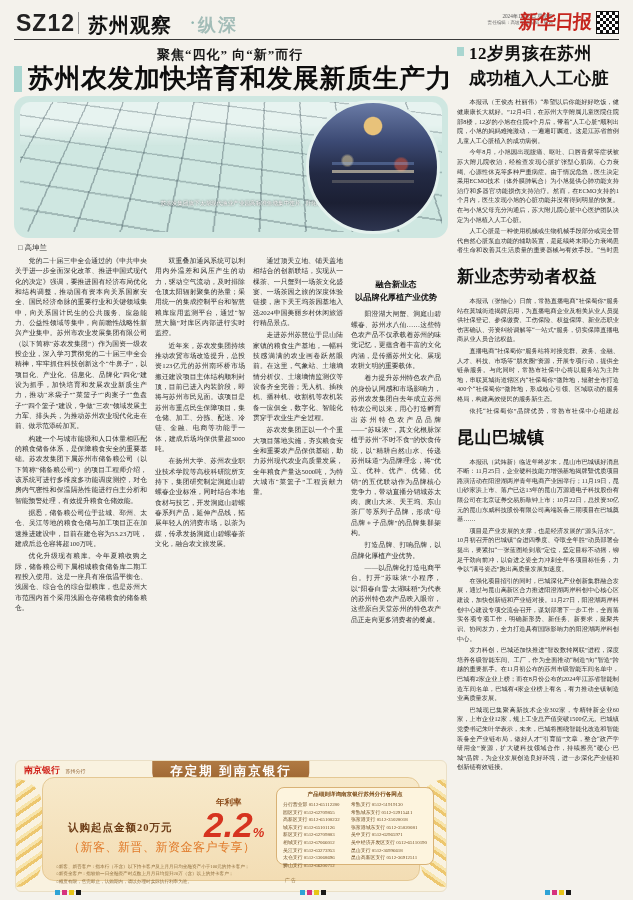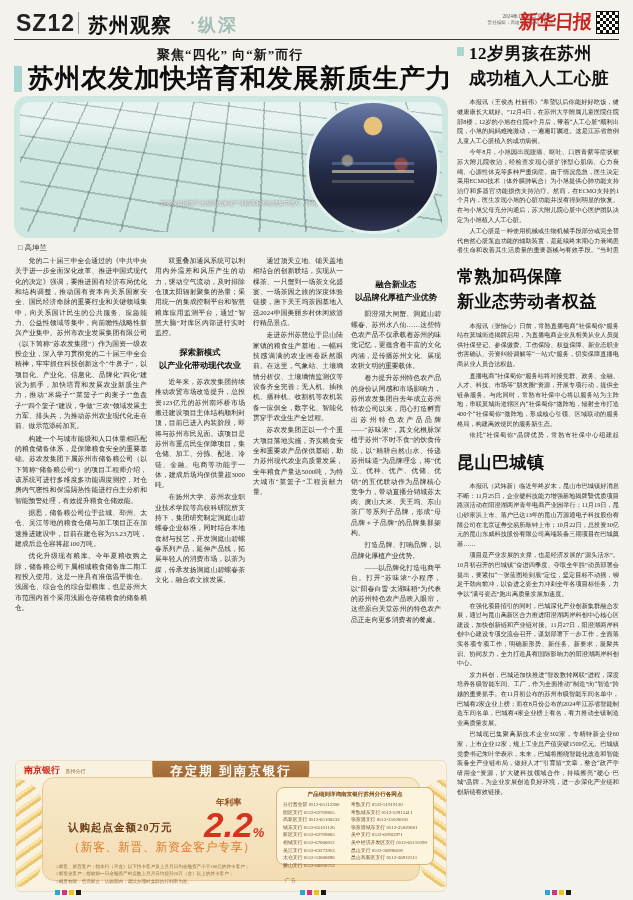--- a/index.html
+++ b/index.html
@@ -143,24 +143,20 @@
 
   <div class="cols">
     <div class="col c1">
       <p>党的二十届三中全会通过的《中共中央关于进一步全面深化改革、推进中国式现代化的决定》强调，要推进国有经济布局优化和结构调整，推动国有资本向关系国家安全、国民经济命脉的重要行业和关键领域集中，向关系国计民生的公共服务、应急能力、公益性领域等集中，向前瞻性战略性新兴产业集中。苏州市农业发展集团有限公司（以下简称“苏农发集团”）作为国资一级农投企业，深入学习贯彻党的二十届三中全会精神，牢牢抓住科技创新这个“牛鼻子”，以项目化、产业化、信息化、品牌化“四化”建设为抓手，加快培育和发展农业新质生产力，推动“米袋子”“菜篮子”“肉案子”“鱼盘子”“四个篮子”建设，争做“三农”领域发展主力军、排头兵，为推动苏州农业现代化走在前、做示范添砖加瓦。</p>
       <p>构建一个与城市能级和人口体量相匹配的粮食储备体系，是保障粮食安全的重要基础。苏农发集团下属苏州市储备粮公司（以下简称“储备粮公司”）的项目工程师介绍，该系统可进行多维度多功能调度测控，对仓房内气密性和保温隔热性能进行自主分析和智能预警处理，有效提升粮食仓储效能。</p>
       <p>据悉，储备粮公司位于盐城、邳州、太仓、吴江等地的粮食仓储与加工项目正在加速推进建设中，目前在建仓容为53.23万吨，建成后总仓容将超100万吨。</p>
       <p>优化升级现有粮库。今年夏粮收购之际，储备粮公司下属相城粮食储备库二期工程投入使用。这是一座具有准低温平衡仓、浅圆仓、综合仓的综合型粮库，也是苏州大市范围内首个采用浅圆仓存储粮食的储备粮仓。</p>
     </div>
     <div class="col c2">
       <p>双重叠加通风系统可以利用内外温差和风压产生的动力，驱动空气流动，及时排除仓顶太阳辐射聚集的热量；采用统一的集成控制平台和智慧粮库应用监测平台，通过“智慧大脑”对库区内部进行实时监控。</p>
-      <div class="subhead">
-        <span>探索新模式</span><br>
-        <span>以产业化带动现代农业</span>
-      </div>
       <p>近年来，苏农发集团持续推动农贸市场改造提升，总投资123亿元的苏州南环桥市场搬迁建设项目主体结构顺利封顶，目前已进入内装阶段，即将与苏州市民见面。该项目是苏州市重点民生保障项目，集仓储、加工、分拣、配送、冷链、金融、电商等功能于一体，建成后场均保供量超3000吨。</p>
       <p>在扬州大学、苏州农业职业技术学院等高校科研院所支持下，集团研究制定洞庭山碧螺春企业标准，同时结合本地食材与技艺，开发洞庭山碧螺春系列产品，延伸产品线，拓展年轻人的消费市场，以茶为媒，传承发扬洞庭山碧螺春茶文化，融合农文旅发展。</p>
     </div>
     <div class="col c3">
       <p>通过顶天立地、铺天盖地相结合的创新联结，实现从一棵茶、一只蟹到一场茶文化盛宴、一场茶园之旅的深度体验链接，唐下天王坞茶园基地入选2024中国美丽乡村休闲旅游行精品景点。</p>
       <p>走进苏州苏慧位于昆山陆家镇的粮食生产基地，一幅科技感满满的农业画卷跃然眼前。在这里，气象站、土壤墒情分析仪、土壤墒情监测仪等设备齐全完善；无人机、插秧机、播种机、收割机等农机装备一应俱全，数字化、智能化贯穿于农业生产全过程。</p>
       <p>苏农发集团正以一个个重大项目落地实施，夯实粮食安全和重要农产品保供基础，助力苏州现代农业高质量发展，全年粮食产量达5000吨，为特大城市“菜篮子”工程贡献力量。</p>
     </div>
     <div class="col c4">
       <div class="subhead" style="margin-top:22px">
@@ -183,21 +179,20 @@
       </div>
       <div class="sb-body">
         <p>本报讯（王俊杰 杜丽伟）“希望以后你能好好吃饭，健健康康长大就好。”12月4日，在苏州大学附属儿童医院住院部8楼，12岁的小旭在住院4个月后，带着“人工心脏”顺利出院，小旭的妈妈难掩激动，一遍遍叮嘱道。这是江苏省首例儿童人工心脏植入的成功病例。</p>
         <p>今年8月，小旭因出现腹痛、呕吐、口唇青紫等症状被苏大附儿院收治，经检查发现心脏扩张型心肌病、心力衰竭、心源性休克等多种严重病症。由于情况危急，医生决定采用ECMO技术（体外膜肺氧合）为小旭提供心肺功能支持治疗和多器官功能损伤支持治疗。然而，在ECMO支持的1个月内，医生发现小旭的心脏功能并没有得到明显的恢复。在与小旭父母充分沟通后，苏大附儿院心脏中心医护团队决定为小旭植入人工心脏。</p>
         <p>人工心脏是一种使用机械或生物机械手段部分或完全替代自然心脏泵血功能的辅助装置，是延续终末期心力衰竭患者生命和改善其生活质量的重要器械与有效手段。“当时患者的体重最低时仅有24.5公斤，营养状况也较差，这对手术方案提出了更高要求。”</p>
 
       </div>
     </div>
     <div class="sb-art sb-a2">
       <div class="sb-title no-sq">
-        <span class="t-line">常熟加码保障</span>
         <span class="t-line">新业态劳动者权益</span>
       </div>
       <div class="sb-body">
         <p>本报讯（张怡心）日前，常熟直播电商“社保蜀你”服务站在莫城街道揭牌启用，为直播电商企业及相关从业人员提供社保登记、参保缴费、工伤保险、权益保障、新业态职业伤害确认、劳资纠纷调解等“一站式”服务，切实保障直播电商从业人员合法权益。</p>
         <p>直播电商“社保蜀你”服务站将对接党群、政务、金融、人才、科技、市场等“朋友圈”资源，开展专项行动，提供全链条服务。与此同时，常熟市社保中心将以服务站为主阵地，串联莫城街道辖区内“社保蜀你”微阵地，辐射全市打造400个“社保蜀你”微阵地，形成核心引领、区域联动的服务格局，构建高效便民的服务新生态。</p>
         <p>依托“社保蜀你”品牌优势，常熟市社保中心组建起了“社保蜀你”宣传专班，通过“线上＋线下”双通道，做大政策解读、宣传指引流量。线上，社保中心联动直播电商企业对接从业人员需求，制作系列短视频，开展“社保蜀你”云课堂直播3期；编制《走进社保》电子书等。线下，充分利用基层网格力量，重点走访直播电商产业中小企业大户、劳务公司等重点领域，组织负责人开展宣讲座谈会，引导企业现场参保，还推出灵活就业人员“一键参保”专陈。截至10月，常熟新增灵活就业参保人数达1.7万人。</p>
       </div>
     </div>
     <div class="sb-art sb-a3">
       <div class="sb-title no-sq">

